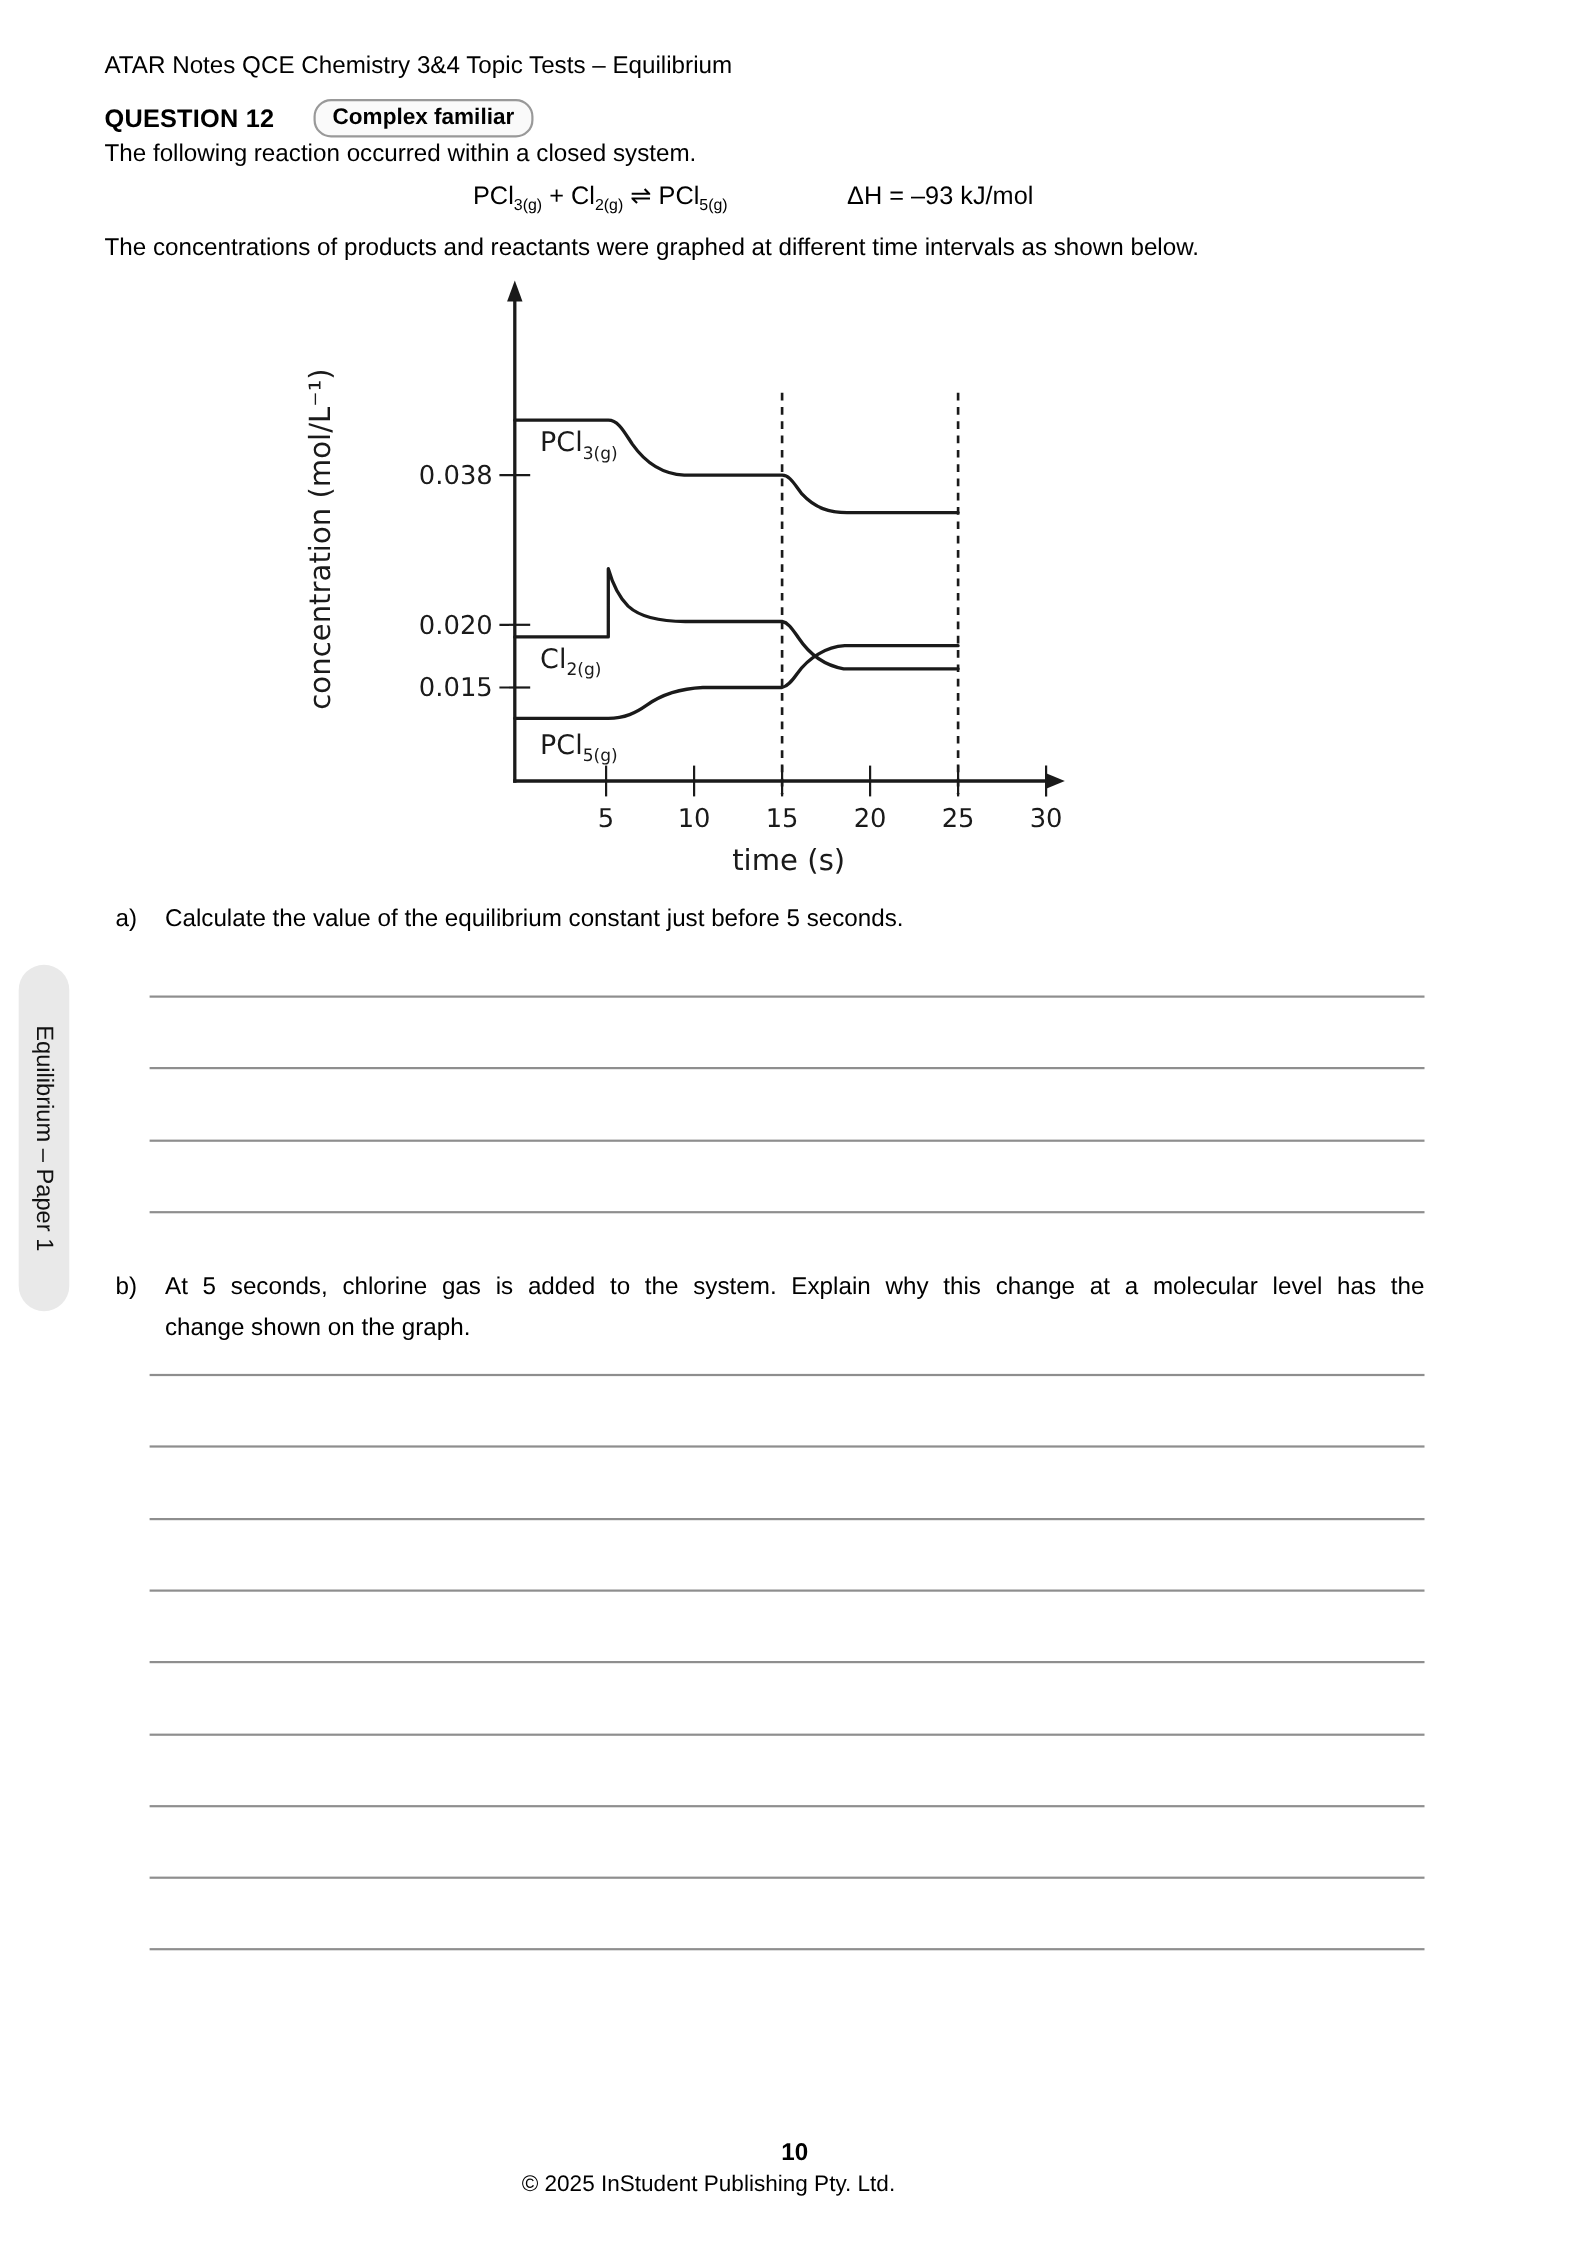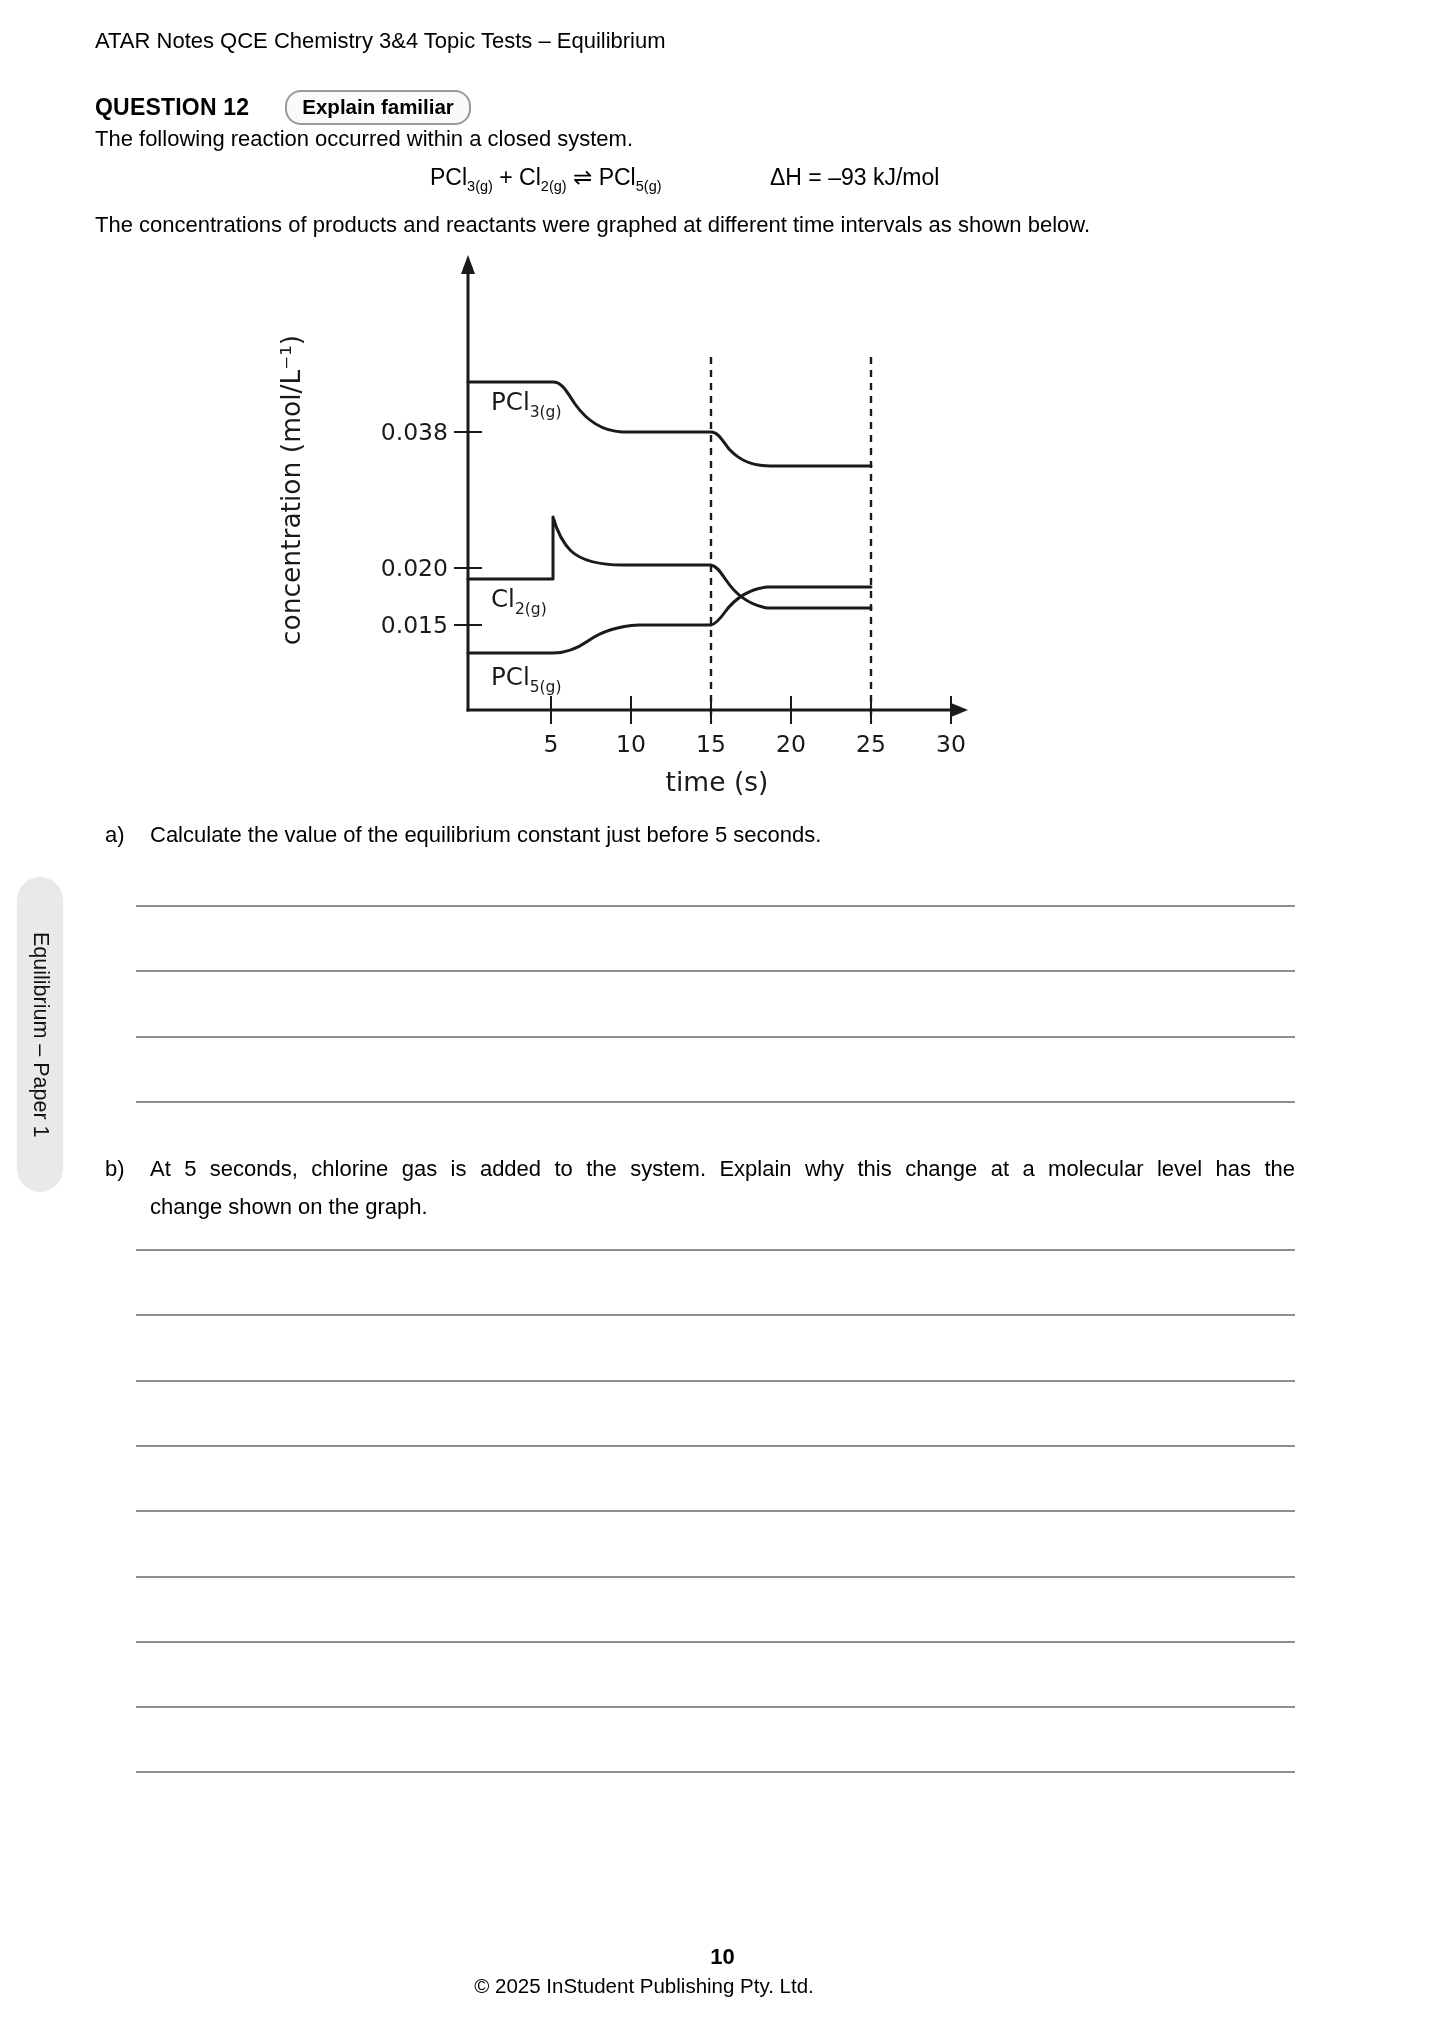--- a/index.html
+++ b/index.html
@@ -4,21 +4,21 @@
 <style>
   html,body{margin:0;padding:0;background:#ffffff;}
   body{
     position:relative;
     width:1445px;height:2043px;
     font-family:"Liberation Sans", sans-serif;
     color:#000;
     overflow:hidden;
   }
   .abs{position:absolute;}
-  .header-text{left:95px;top:28px;font-size:22px;}
+  .header-text{left:95px;top:46px;font-size:22px;}
   .q-row{left:95px;top:90px;display:flex;align-items:center;}
   .q-title{font-size:23px;font-weight:bold;letter-spacing:.2px;}
   .badge{
     margin-left:36px;
     display:inline-block;
     padding:3px 15px 4px 15px;
     border:2px solid #999;
     border-radius:16px;
     background:#fafafa;
     font-size:20.5px;font-weight:bold;
@@ -51,21 +51,21 @@
   .footer-copy{left:0;top:1974px;width:1288px;text-align:center;font-size:20.5px;}
   svg text{font-family:"DejaVu Sans", sans-serif;fill:#1a1a1a;}
 </style>
 </head>
 <body>
 
 <div class="abs header-text">ATAR Notes QCE Chemistry 3&amp;4 Topic Tests – Equilibrium</div>
 
 <div class="abs q-row">
   <span class="q-title">QUESTION 12</span>
-  <span class="badge">Explain familiar</span>
+  <span class="badge">Complex familiar</span>
 </div>
 
 <div class="abs intro-text">The following reaction occurred within a closed system.</div>
 
 <div class="abs equation-row">
   <span class="eq-main"><span>PCl</span><sub>3(g)</sub><span> + </span><span>Cl</span><sub>2(g)</sub><span> ⇌ </span><span>PCl</span><sub>5(g)</sub></span>
   <span class="eq-dh">ΔH = –93 kJ/mol</span>
 </div>
 
 <div class="abs graph-intro">The concentrations of products and reactants were graphed at different time intervals as shown below.</div>

